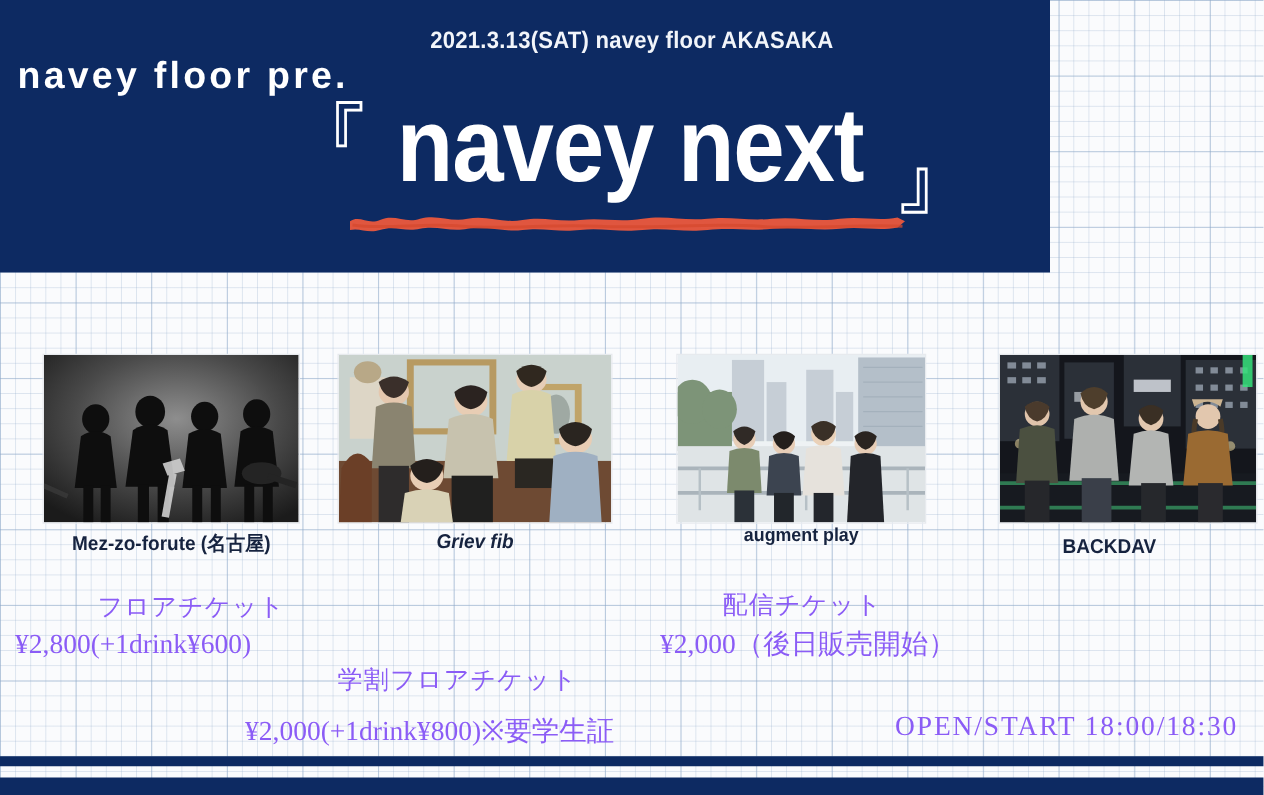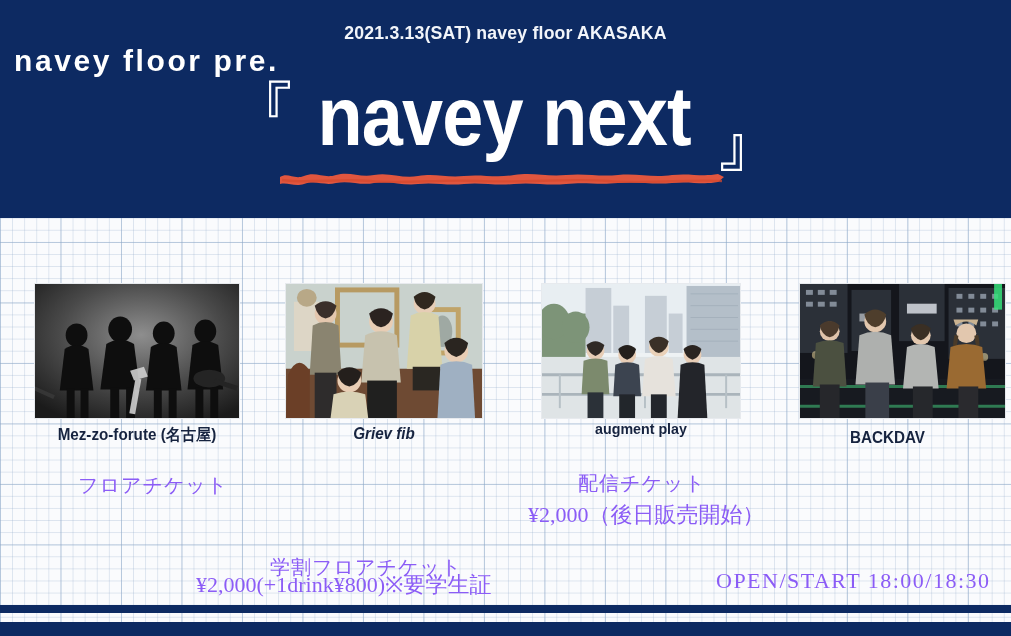--- a/index.html
+++ b/index.html
@@ -21,21 +21,21 @@
       linear-gradient(to right, rgba(150,175,205,0.30) 1px, transparent 1px),
       linear-gradient(to bottom, rgba(150,175,205,0.30) 1px, transparent 1px),
       linear-gradient(to right, rgba(130,160,195,0.45) 1px, transparent 1px),
       linear-gradient(to bottom, rgba(130,160,195,0.45) 1px, transparent 1px);
     background-size:12.1px 12.1px, 12.1px 12.1px, 60.5px 60.5px, 60.5px 60.5px;
     background-position:0 0,0 0,0 0,0 0;
   }
 
   
   .header-band{
-    position:absolute;left:0;top:0;width:1011px;height:218px;
+    position:absolute;left:0;top:0;width:840px;height:218px;
     background:#0d2a62;overflow:hidden;
   }
   .date-line{
     position:absolute;left:0;top:22px;width:1011px;text-align:center;
     color:#f2f5fa;font-size:19px;font-weight:700;
     letter-spacing:.2px;white-space:nowrap;
     transform:scaleX(.93);transform-origin:center top;
   }
   .pre-logo{
     position:absolute;left:14px;top:44px;
@@ -70,40 +70,40 @@
   .artist .photo{
     width:100%;height:136px;border:1px solid #e7eaee;
     box-sizing:border-box;overflow:hidden;position:relative;
   }
   .artist .name{
     position:absolute;top:140px;left:0;width:100%;text-align:center;
     color:#16233f;font-size:16px;font-weight:700;white-space:nowrap;
     transform:scaleX(.95);
   }
   .a1{left:34px;width:206px;}
-  .a2{left:285px;width:198px;font-style:italic;}
+  .a2{left:270px;width:220px;font-style:italic;}
   .a3{left:541px;width:200px;}
   .a4{left:769px;width:207px;padding-left:30px;}
   .a1 .name{top:142px;}
   .a2 .name{top:142px;}
   .a3 .name{top:137px;font-size:15px;}
   .a4 .name{top:146px;}
 
   
   .info{
     position:absolute;left:0;top:472px;width:967px;height:130px;
     color:#8b5cf6;
     font-family:Liberation Serif, serif;
   }
   .line{position:absolute;white-space:nowrap;}
   .floor-t{left:78px;top:0px;font-size:20px;letter-spacing:1px;}
   .floor-p{left:12px;top:30px;font-size:22px;letter-spacing:0px;}
   .stream-t{left:578px;top:-2px;font-size:20px;letter-spacing:1px;}
   .stream-p{left:528px;top:28px;font-size:22px;text-align:center;}
-  .stud-t{left:270px;top:82px;font-size:20px;letter-spacing:1px;}
+  .stud-t{left:270px;top:58px;font-size:20px;letter-spacing:1px;}
   .stud-p{left:196px;top:96px;font-size:22px;}
   .opentime{left:716px;top:96px;font-size:22px;letter-spacing:1.5px;font-weight:400;}
 
   
   .bar-thin{position:absolute;left:0;top:605px;width:1011px;height:8px;background:#0d2a62;}
   .bar-thick{position:absolute;left:0;top:622px;width:1011px;height:14px;background:#0d2a62;}
 </style>
 </head>
 <body>
 
@@ -363,20 +363,21 @@
             <rect x="160" y="104" width="20" height="32" fill="#2a2a2e"></rect>
           </g>
         </svg>
       </div>
       <div class="name">BACKDAV</div>
     </div>
   </div>
 
   <div class="info">
     <div class="line floor-t">フロアチケット</div>
+    <div class="line floor-p">¥2,800(+1drink¥600)</div>
     <div class="line stream-t">配信チケット</div>
     <div class="line stream-p">¥2,000（後日販売開始）</div>
     <div class="line stud-t">学割フロアチケット</div>
     <div class="line stud-p">¥2,000(+1drink¥800)※要学生証</div>
     <div class="line opentime">OPEN/START 18:00/18:30</div>
   </div>
 
   <div class="bar-thin"></div>
   <div class="bar-thick"></div>
 

